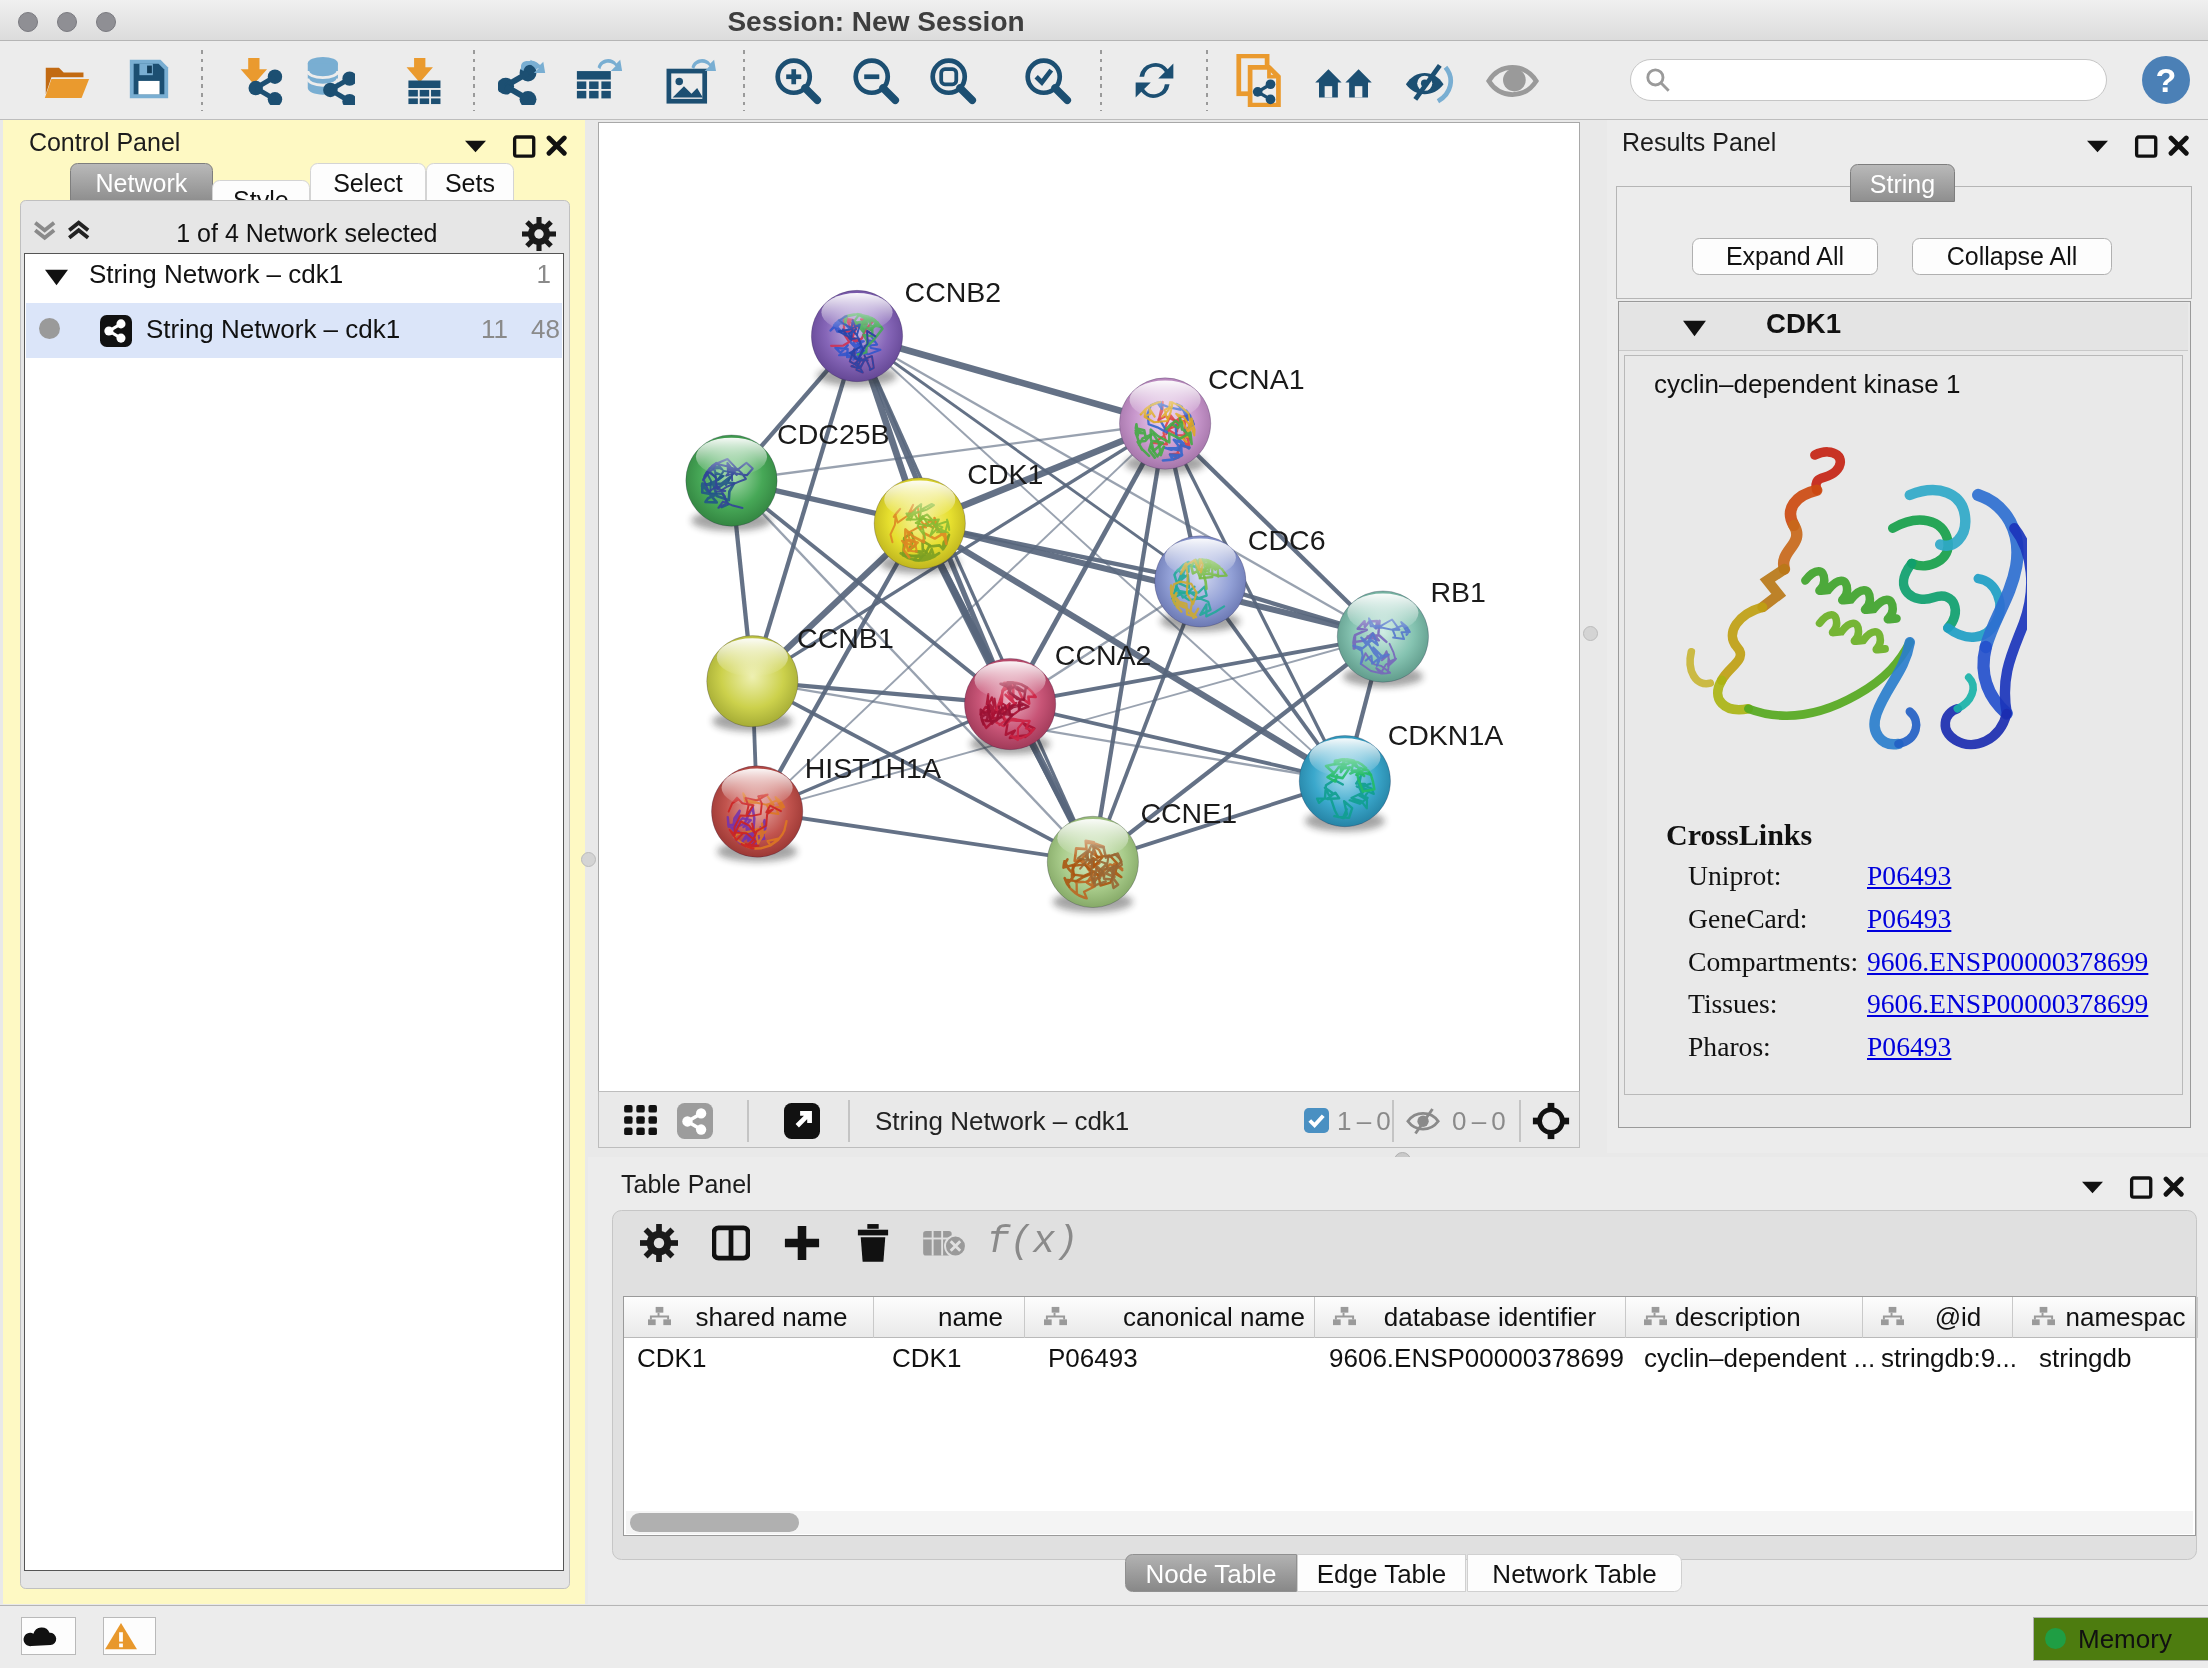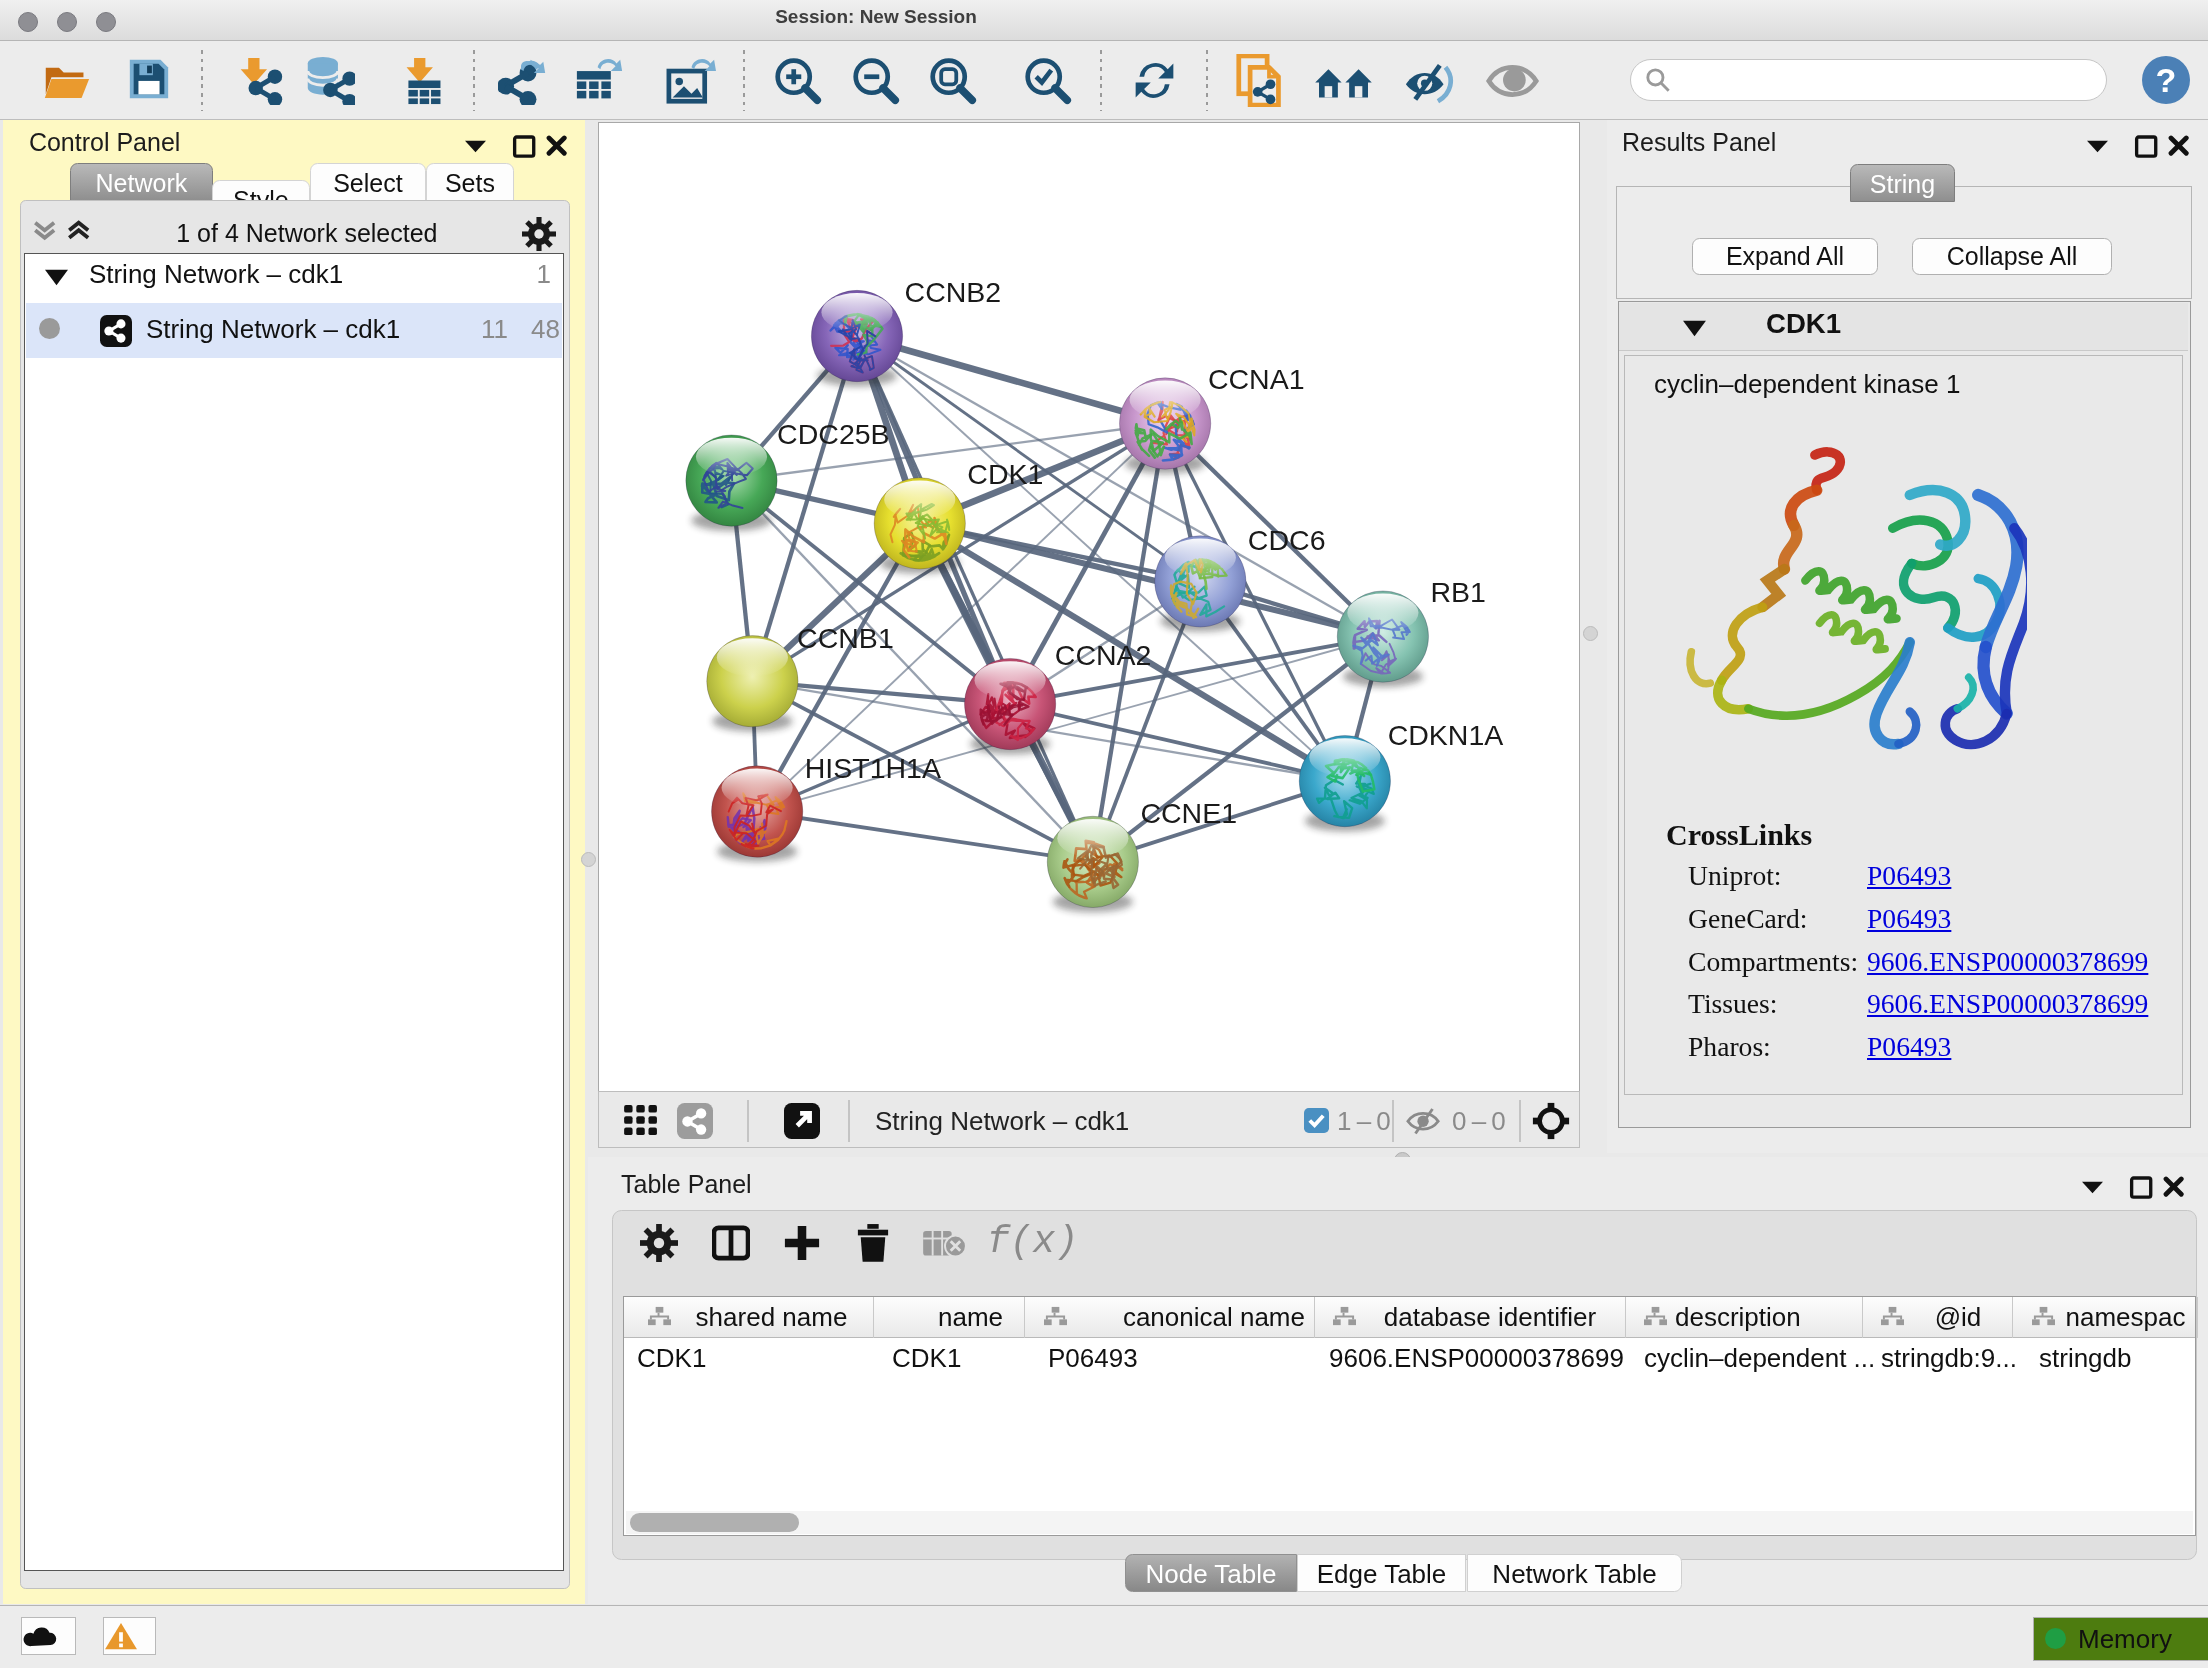--- a/index.html
+++ b/index.html
@@ -3,21 +3,21 @@
 *{margin:0;padding:0;box-sizing:border-box}
 body{width:2208px;height:1668px;font-family:"Liberation Sans",sans-serif;background:#e9e9e9;overflow:hidden;position:relative}
 .abs{position:absolute}
 .panel-title{font-size:25px;color:#1c1c1c}
 svg{display:block}
 </style></head><body>
 <div class="abs" style="left:0;top:0;width:2208px;height:41px;background:linear-gradient(#f0f0f0,#dcdcdc);border-bottom:1px solid #b5b5b5">
  <div class="abs" style="left:18px;top:12.4px;width:20px;height:20px;border-radius:50%;background:#8f8f94;border:1px solid #7a7a80"></div>
  <div class="abs" style="left:57px;top:12.4px;width:20px;height:20px;border-radius:50%;background:#8f8f94;border:1px solid #7a7a80"></div>
  <div class="abs" style="left:96px;top:12.4px;width:20px;height:20px;border-radius:50%;background:#8f8f94;border:1px solid #7a7a80"></div>
- <div class="abs" style="left:0;top:5.7px;width:1752px;text-align:center;font-size:19px;font-weight:bold;color:#3e3e3e">Session: New Session</div>
+ <div class="abs" style="left:0;top:5.7px;width:1752px;text-align:center;font-size:28px;font-weight:bold;color:#3e3e3e">Session: New Session</div>
 </div>
 <div class="abs" style="left:0;top:41px;width:2208px;height:79px;background:#ececec;border-bottom:1px solid #bdbdbd">
     <div class="abs" style="left:42px;top:15px">
       <svg width="49" height="48" viewBox="0 0 52 50">
         <path d="M4 12 L18 12 L23 17 L44 17 L44 22 L10 22 L4 40 Z" fill="#c26a12"></path>
         <path d="M10 24 L50 24 L42 44 L3 44 Z" fill="#ea9a2e"></path>
       </svg>
     </div>
     <div class="abs" style="left:126px;top:15px">
       <svg width="46" height="46" viewBox="0 0 48 48">

